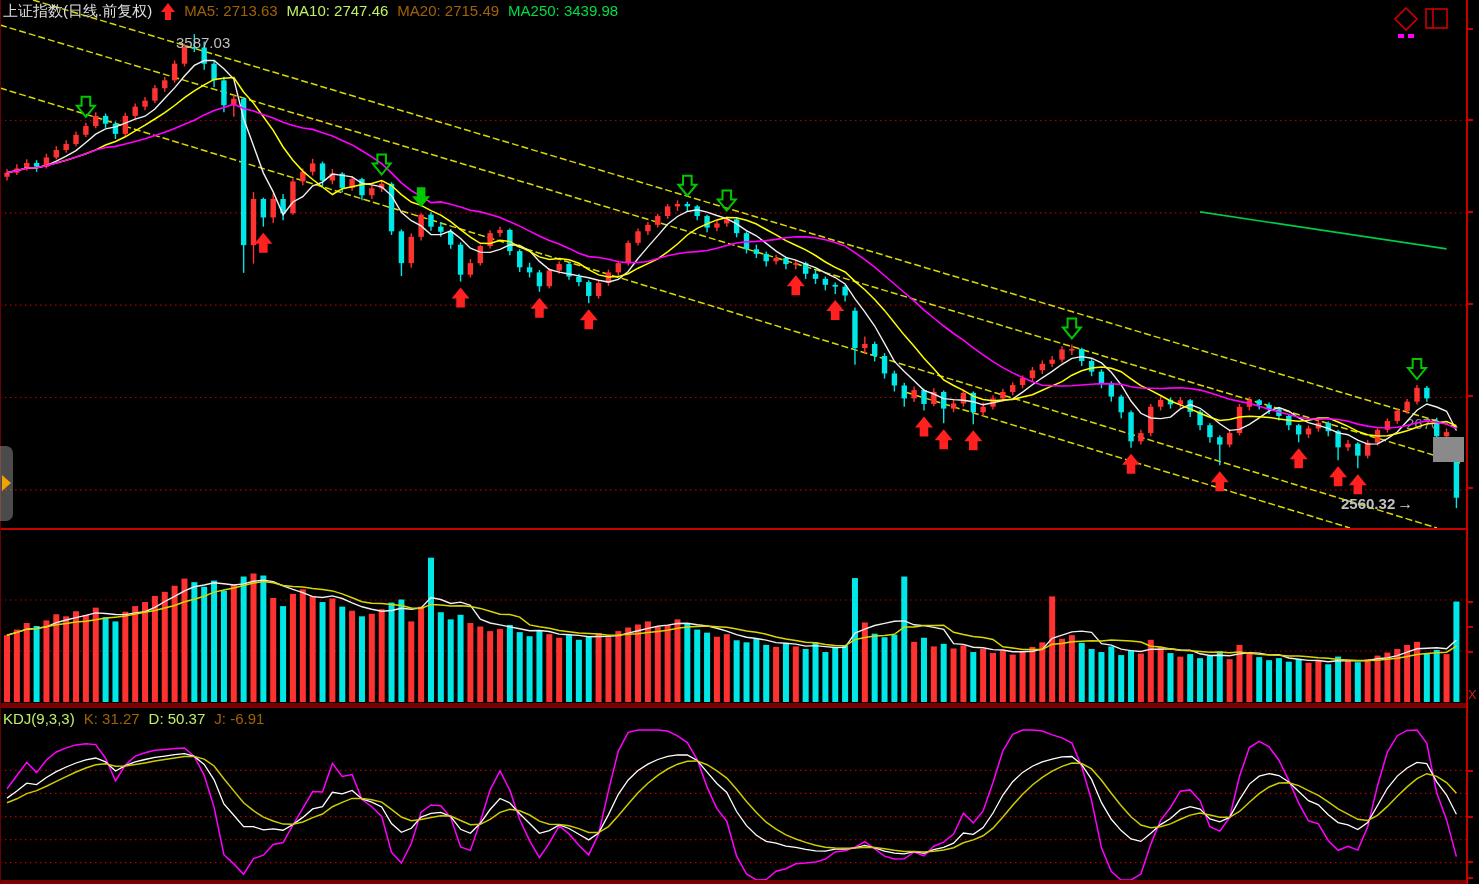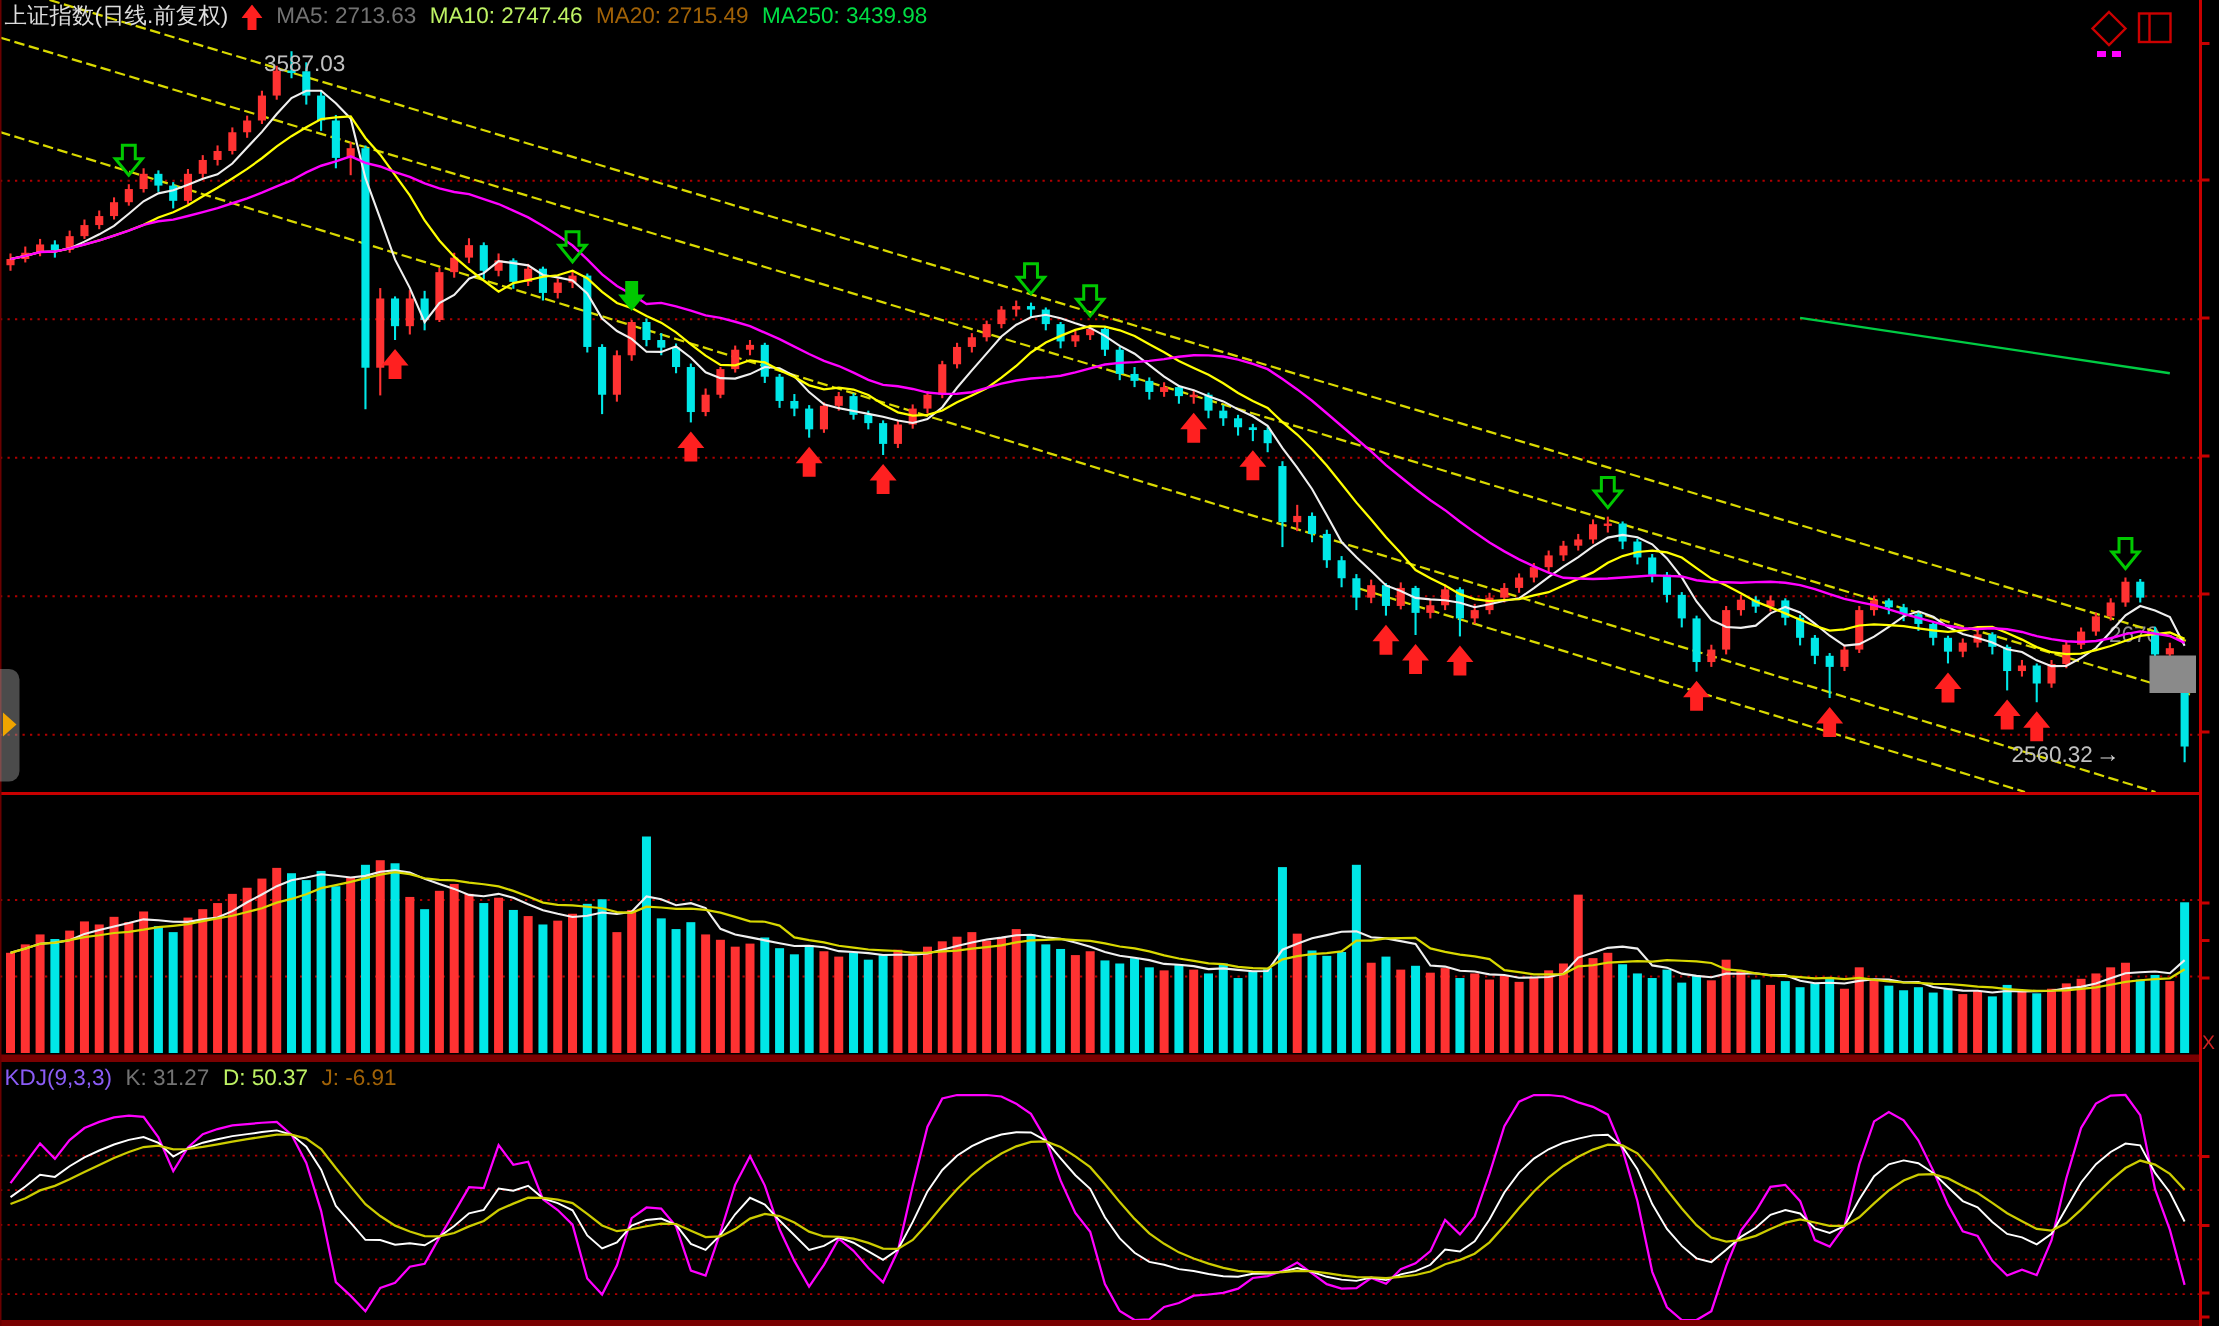--- a/index.html
+++ b/index.html
@@ -3,21 +3,21 @@
 <meta charset="utf-8">
 <style>
   html,body{margin:0;padding:0;background:#000;}
   .screen{position:relative;width:1479px;height:884px;background:#000;overflow:hidden;
           font-family:"Liberation Sans",sans-serif;}
   #chart-svg{position:absolute;left:0;top:0;z-index:1;}
   .hdr{position:absolute;z-index:3;display:flex;gap:9px;font-size:15px;white-space:nowrap;
        letter-spacing:0;line-height:18px;}
   .hdr span{display:inline-block;text-align:right;}
   .c-title{color:#dedede;}
-  .c-white{color:#737373;}
+  .c-white{color:#a16207;}
   .c-yellow{color:#bef264;}
   .c-magenta{color:#a16207;}
   .c-green{color:#00dd44;}
   .divider-main{position:absolute;left:0;top:528px;width:1466px;height:2px;background:#c80000;z-index:2;}
   .strip-vol{position:absolute;left:0;top:703px;width:1466px;height:5px;background:#7a0101;z-index:2;}
   .strip-bottom{position:absolute;left:0;top:880px;width:1466px;height:4px;background:#7a0101;z-index:2;}
   .right-border{position:absolute;left:1466px;top:0;width:2px;height:884px;background:#c80000;z-index:2;}
   .left-border{position:absolute;left:0;top:0;width:1px;height:884px;background:#6a0000;z-index:2;}
   .lbl{position:absolute;font-size:15px;color:#c0c0c0;z-index:3;white-space:nowrap;}
   .lbl-behind{position:absolute;font-size:15px;color:#8f8f8f;z-index:0;white-space:nowrap;}
@@ -550,28 +550,28 @@
         </svg>
     </span>
     <span class="c-white">MA5: 2713.63</span>
     <span class="c-yellow">MA10: 2747.46</span>
     <span class="c-magenta">MA20: 2715.49</span>
     <span class="c-green">MA250: 3439.98</span>
   </div>
 
 
   <div class="hdr" style="left:3px;top:710px;">
-    <span class="c-white" style="color:#8b5cf6;">KDJ(9,3,3)</span>
+    <span class="c-white" style="color:#bef264;">KDJ(9,3,3)</span>
     <span class="c-white">K: 31.27</span>
     <span class="c-yellow">D: 50.37</span>
     <span class="c-magenta">J: -6.91</span>
   </div>
 
   <div class="lbl" style="left:176px;top:34px;">3587.03</div>
-  <div class="lbl" style="left:1341px;top:495px;">
+  <div class="lbl" style="left:1341px;top:495px;font-weight:bold;">
     <span>2560.32</span><span class="low-arrow">→</span>
   </div>
   <div class="gray-box"></div>
 
   <svg class="topright-icons" width="62" height="36">
     <polygon points="14,3 25,14 14,25 3,14" fill="none" stroke="#cc0000" stroke-width="1.6"></polygon>
     <rect x="6" y="29" width="6" height="4" fill="#ff00ff"></rect>
     <rect x="16" y="29" width="6" height="4" fill="#ff00ff"></rect>
     <rect x="34" y="4" width="21" height="19" fill="none" stroke="#cc0000" stroke-width="1.6"></rect>
     <line x1="41" y1="4" x2="41" y2="23" stroke="#cc0000" stroke-width="1.6"></line>

